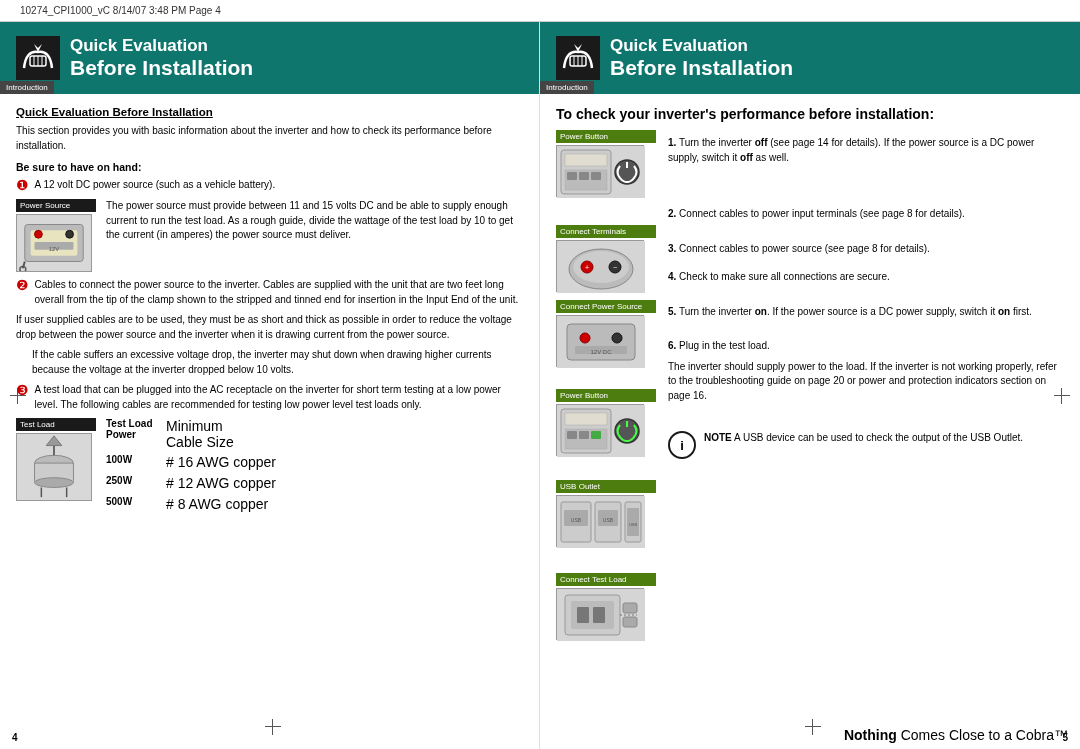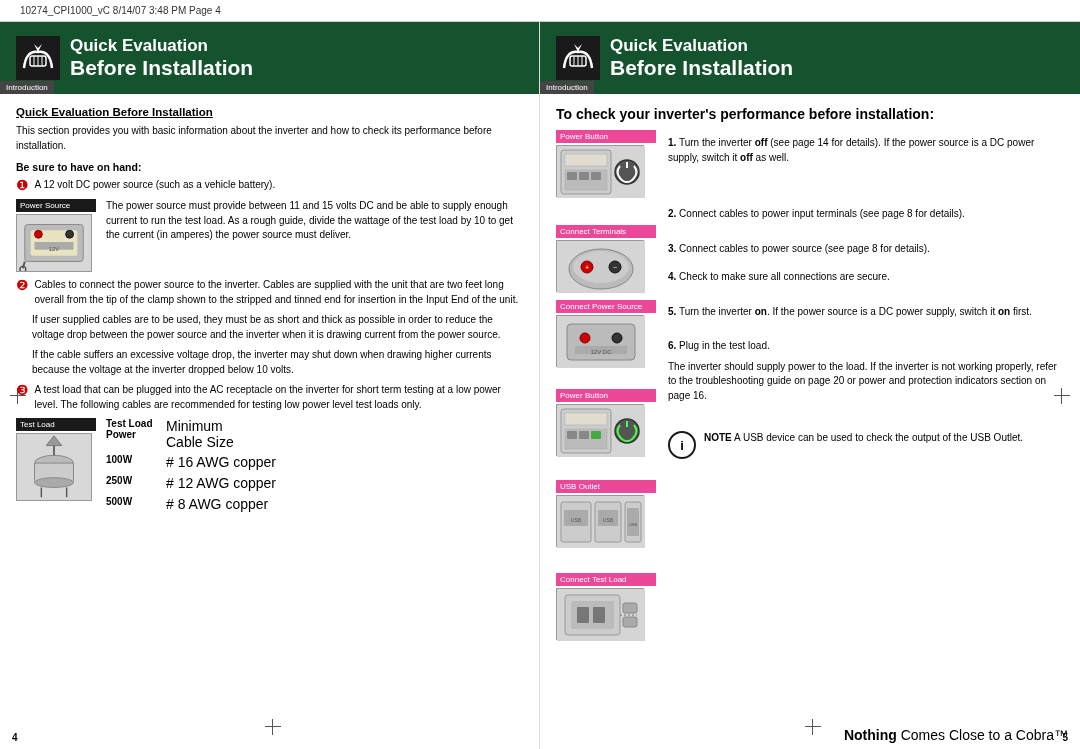--- a/index.html
+++ b/index.html
@@ -76,21 +76,21 @@
       width: 540px;
       height: 100%;
       padding: 0;
       position: relative;
     }
 
     
     .page-header {
       width: 100%;
       height: 72px;
-      background: #14532d;
+      background: #0f766e;
       display: flex;
       align-items: center;
       padding: 0 16px;
       position: relative;
     }
 
     .header-icon {
       width: 44px;
       height: 44px;
       margin-right: 10px;
@@ -259,21 +259,21 @@
     }
 
     
     .steps-title {
       font-size: 14px;
       font-weight: bold;
       margin-bottom: 8px;
     }
 
     .step-img-label {
-      background: #ec4899;
+      background: #4d7c0f;
       color: #fff;
       font-size: 8px;
       padding: 2px 4px;
       display: block;
       margin-bottom: 2px;
     }
 
     .step-img-placeholder {
       width: 80px;
       height: 55px;
@@ -447,21 +447,21 @@
           </div>
         </div>
         <p class="image-desc">The power source must provide between 11 and 15 volts DC and be able to supply enough current to run the test load. As a rough guide, divide the wattage of the test load by 10 to get the current (in amperes) the power source must deliver.</p>
       </div>
 
       <div class="bullet-item">
         <span class="bullet-dot">❷</span>
         <span class="bullet-text">Cables to connect the power source to the inverter. Cables are supplied with the unit that are two feet long overall from the tip of the clamp shown to the stripped and tinned end for insertion in the Input End of the unit.</span>
       </div>
 
-      <p class="text-block" style="margin-left:16px;">If user supplied cables are to be used, they must be as short and thick as possible in order to reduce the voltage drop between the power source and the inverter when it is drawing current from the power source.</p>
+      <p class="text-block" style="">If user supplied cables are to be used, they must be as short and thick as possible in order to reduce the voltage drop between the power source and the inverter when it is drawing current from the power source.</p>
       <p class="text-block" style="margin-left:16px;">If the cable suffers an excessive voltage drop, the inverter may shut down when drawing higher currents because the voltage at the inverter dropped below 10 volts.</p>
 
       <div class="bullet-item">
         <span class="bullet-dot">❸</span>
         <span class="bullet-text">A test load that can be plugged into the AC receptacle on the inverter for short term testing at a low power level. The following cables are recommended for testing low power level test loads only.</span>
       </div>
 
       <div class="test-load-row">
         <div class="table-img">
           <span class="image-label">Test Load</span>

